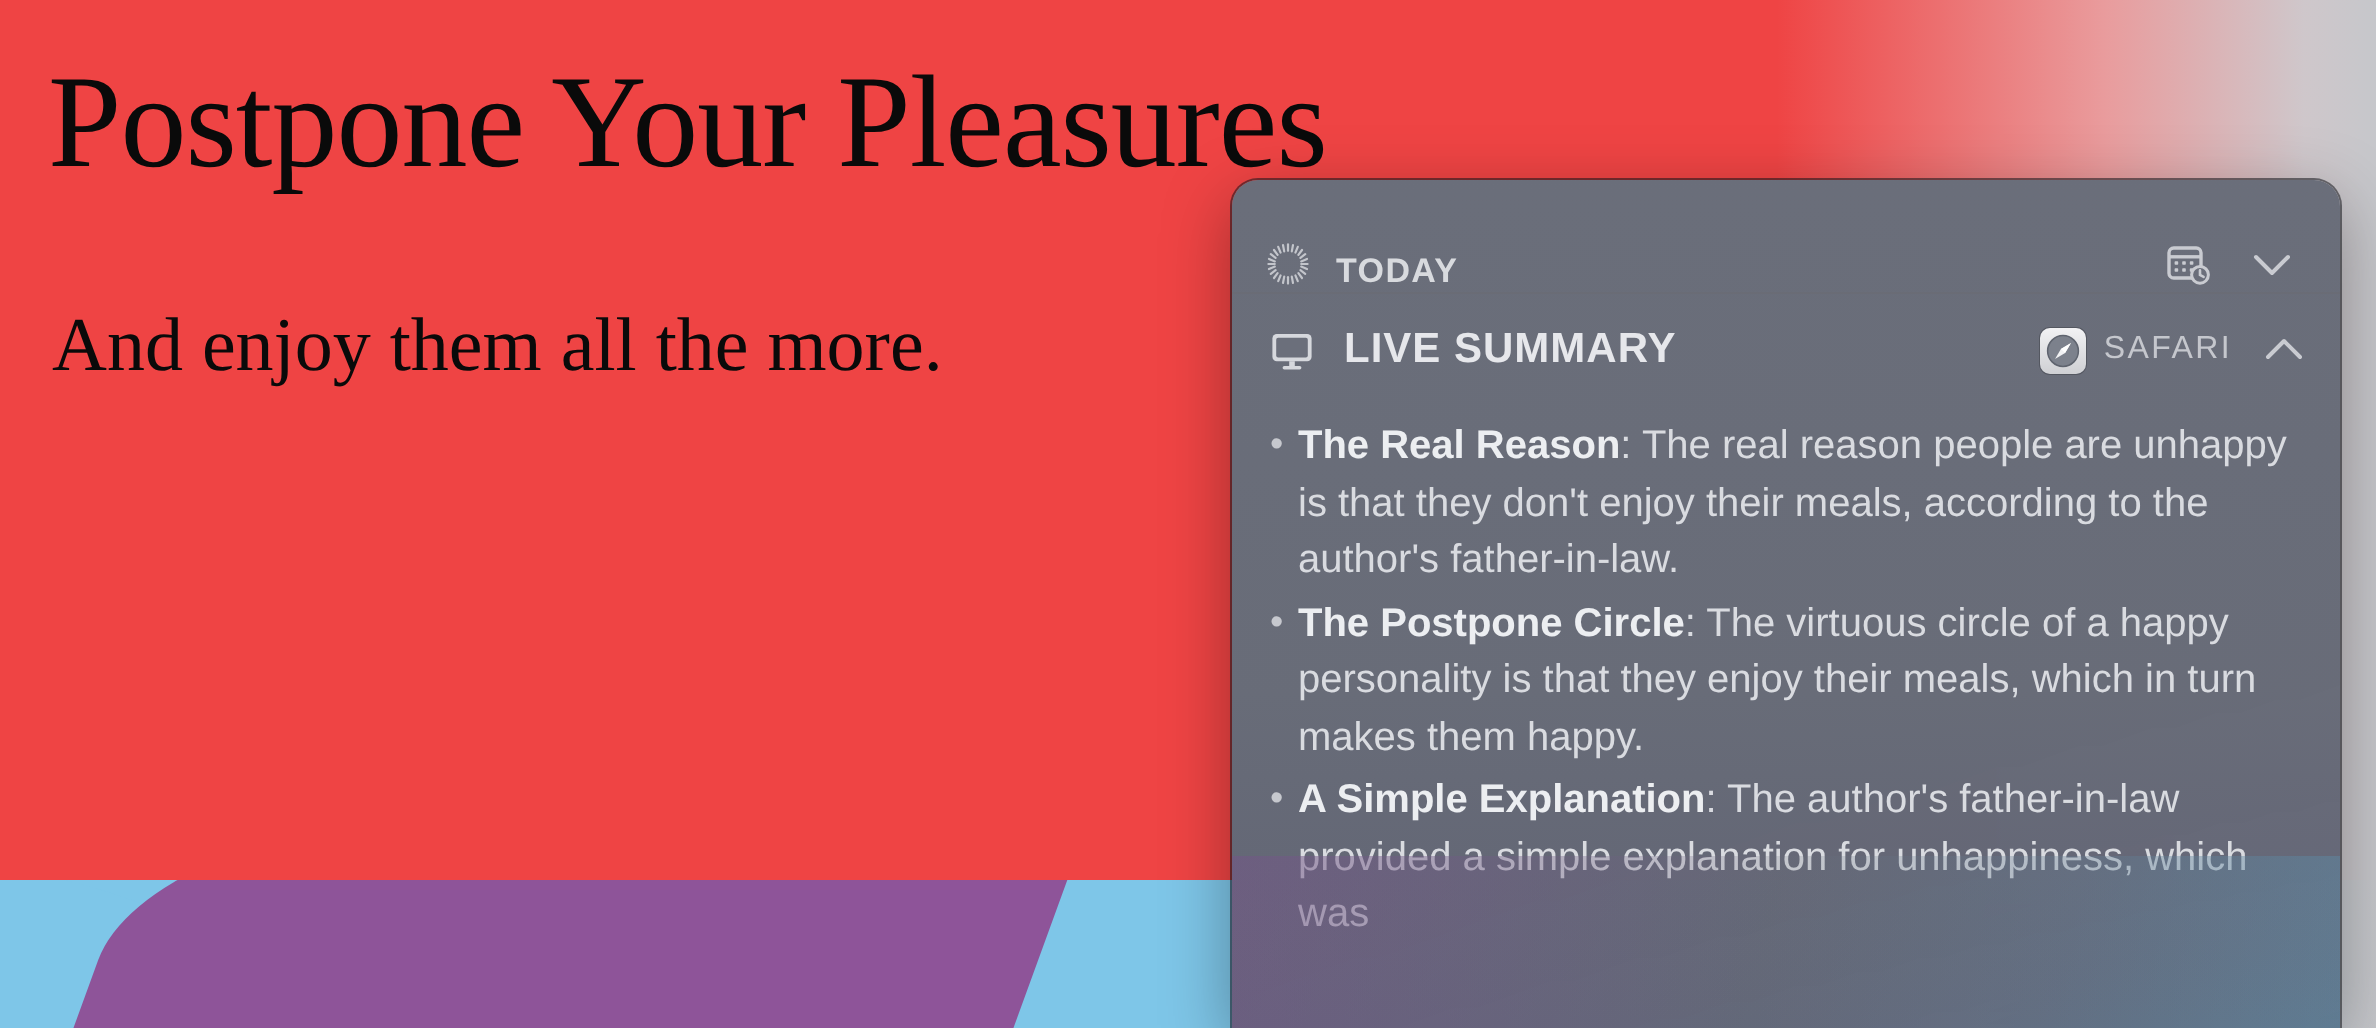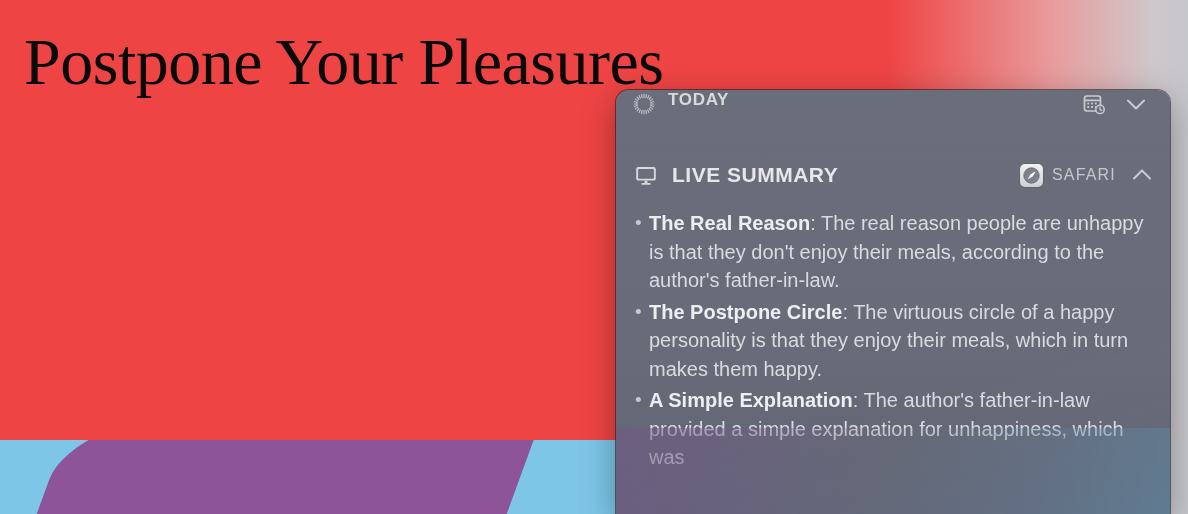--- a/index.html
+++ b/index.html
@@ -168,21 +168,21 @@
         rgba(98,124,146,0.35) 74%,
         rgba(92,140,168,0.50) 100%);
     mix-blend-mode: normal;
   }
 
   
   #today-row {
     position: relative;
     height: 57px;
     display: flex;
-    align-items: flex-start;
+    align-items: flex-end;
     padding: 0 20px 0 14px;
     box-sizing: border-box;
     border-bottom: 1px solid rgba(255,255,255,0.10);
   }
   #today-row::after {
     content: "";
     position: absolute;
     left: 0; right: 0; bottom: -1px;
     height: 1px;
     background: rgba(0,0,0,0.12);
@@ -272,20 +272,21 @@
     margin-top: 35px;
   }
 </style>
 </head>
 <body>
 
 <div id="page">
 
   <div id="article">
     <h1 id="article-title">Postpone Your Pleasures</h1>
+    <div id="article-dek">And enjoy them all the more.</div>
   </div>
 
   <div id="artwork">
     <div class="blue-left-curve"></div>
     <div class="purple-band"></div>
     <div class="purple-band-2"></div>
     <div class="blue-curve"></div>
     <div id="artwork-shade"></div>
   </div>
 

